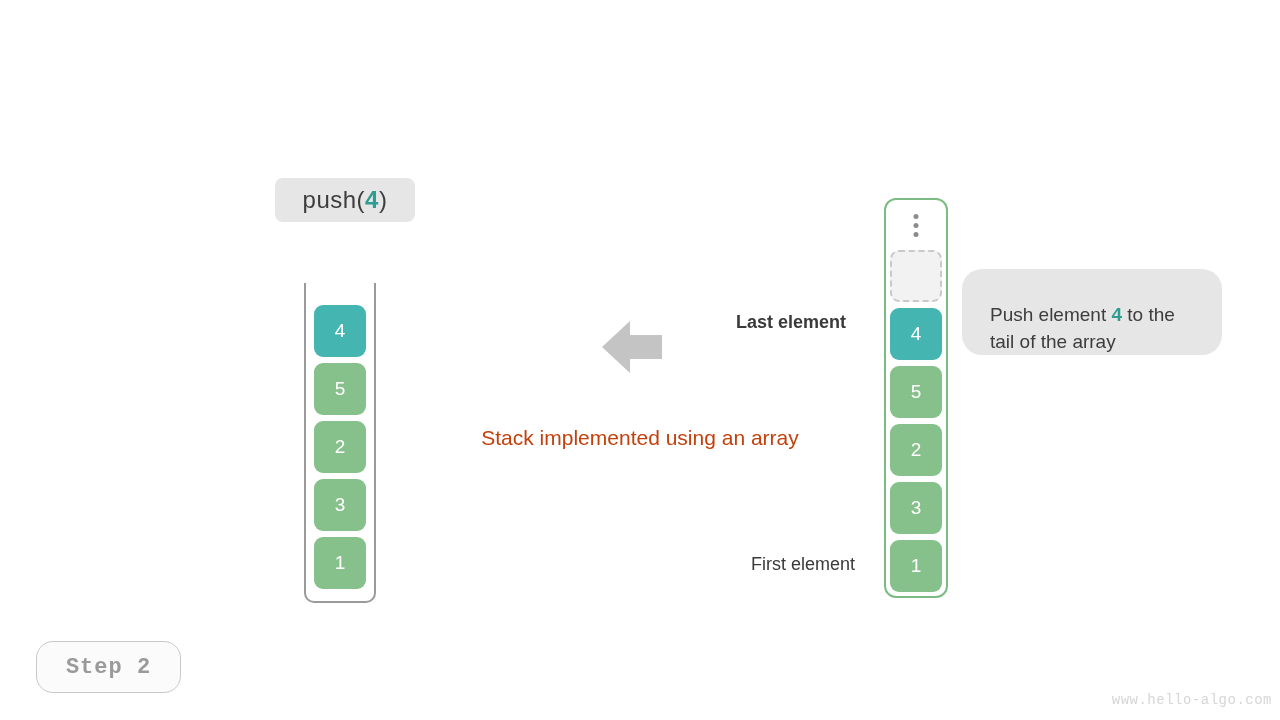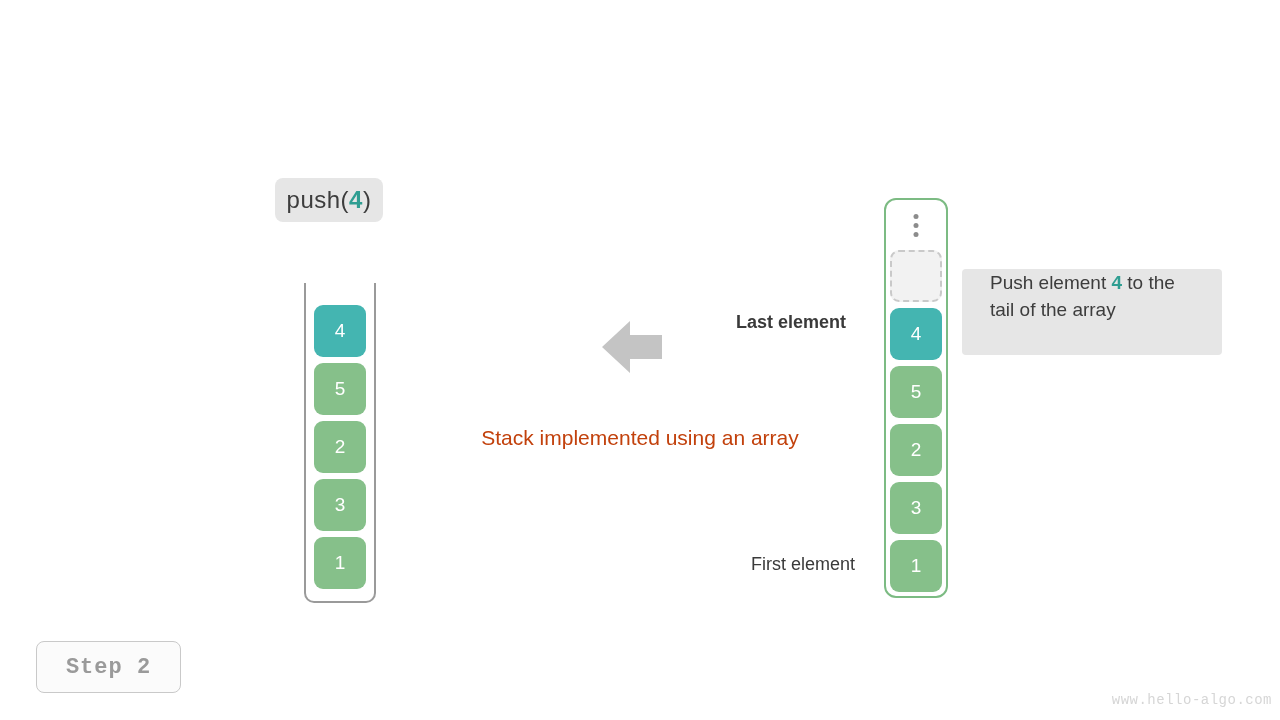--- a/index.html
+++ b/index.html
@@ -13,21 +13,21 @@
     font-family: "Liberation Sans", sans-serif;
     overflow: hidden;
     position: relative;
   }
 
   
   .op-label {
     position: absolute;
     left: 275px;
     top: 178px;
-    width: 108px;
+    width: 140px;
     height: 44px;
     background: #e6e6e6;
     border-radius: 8px;
     display: flex;
     align-items: center;
     justify-content: center;
     font-size: 24px;
     color: #3d3d3d;
     letter-spacing: 0.5px;
   }
@@ -162,43 +162,43 @@
   }
 
   
   .tooltip {
     position: absolute;
     left: 962px;
     top: 269px;
     width: 260px;
     height: 86px;
     background: #e6e6e6;
-    border-radius: 4px;
-    display: flex;
-    align-items: flex-start;
+    border-radius: 20px;
+    display: flex;
+    align-items: flex-end;
     box-sizing: border-box;
     padding: 0 28px;
     font-size: 19px;
     line-height: 27px;
     color: #3d3d3d;
   }
   .tooltip .accent {
     color: #2f9e92;
     font-weight: bold;
   }
 
   
   .step-badge {
     position: absolute;
     left: 36px;
     top: 641px;
     width: 145px;
     height: 52px;
     border: 1.5px solid #c9c9c9;
-    border-radius: 8px;
+    border-radius: 17px;
     background: #fbfbfb;
     display: flex;
     align-items: center;
     justify-content: center;
     font-family: "Liberation Mono", monospace;
     font-size: 22px;
     font-weight: bold;
     color: #9a9a9a;
     letter-spacing: 1px;
     box-sizing: border-box;

